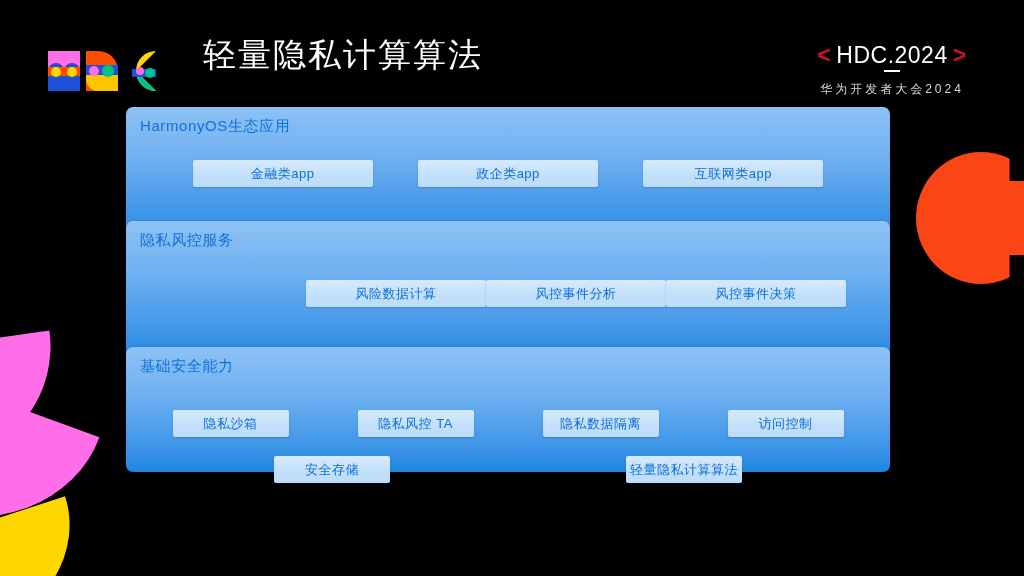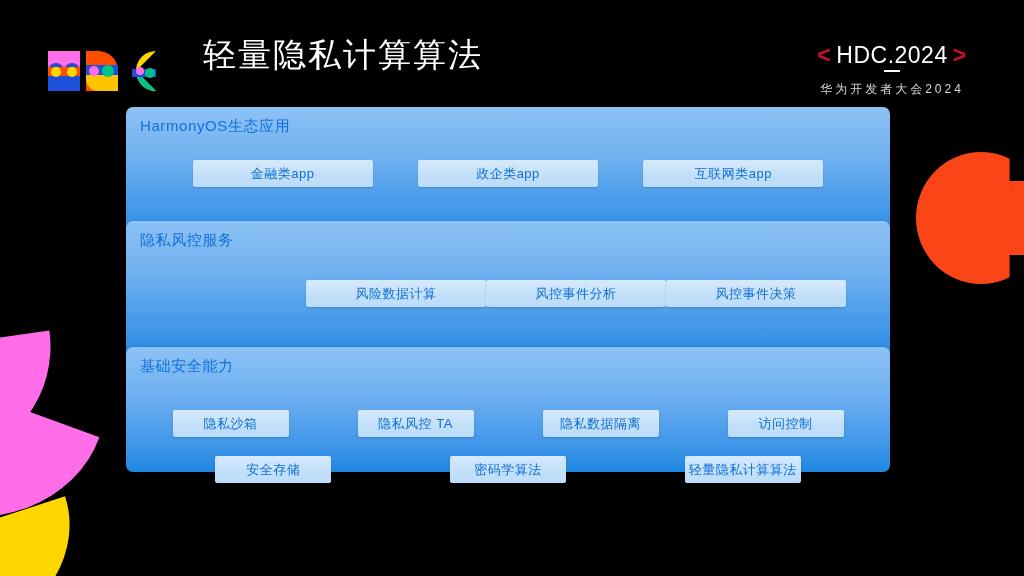--- a/index.html
+++ b/index.html
@@ -210,16 +210,15 @@
 <div class="panel" id="panel-2">
   <div class="panel-heading">基础安全能力</div>
   <div class="chip-row chip-row-0">
     <div class="chip narrow">隐私沙箱</div>
     <div class="chip narrow">隐私风控 TA</div>
     <div class="chip narrow">隐私数据隔离</div>
     <div class="chip narrow">访问控制</div>
   </div>
   <div class="chip-row chip-row-1">
     <div class="chip narrow">安全存储</div>
-    <div class="chip narrow">密码学算法</div>
     <div class="chip narrow">轻量隐私计算算法</div>
   </div>
 </div>
 
 </body></html>

